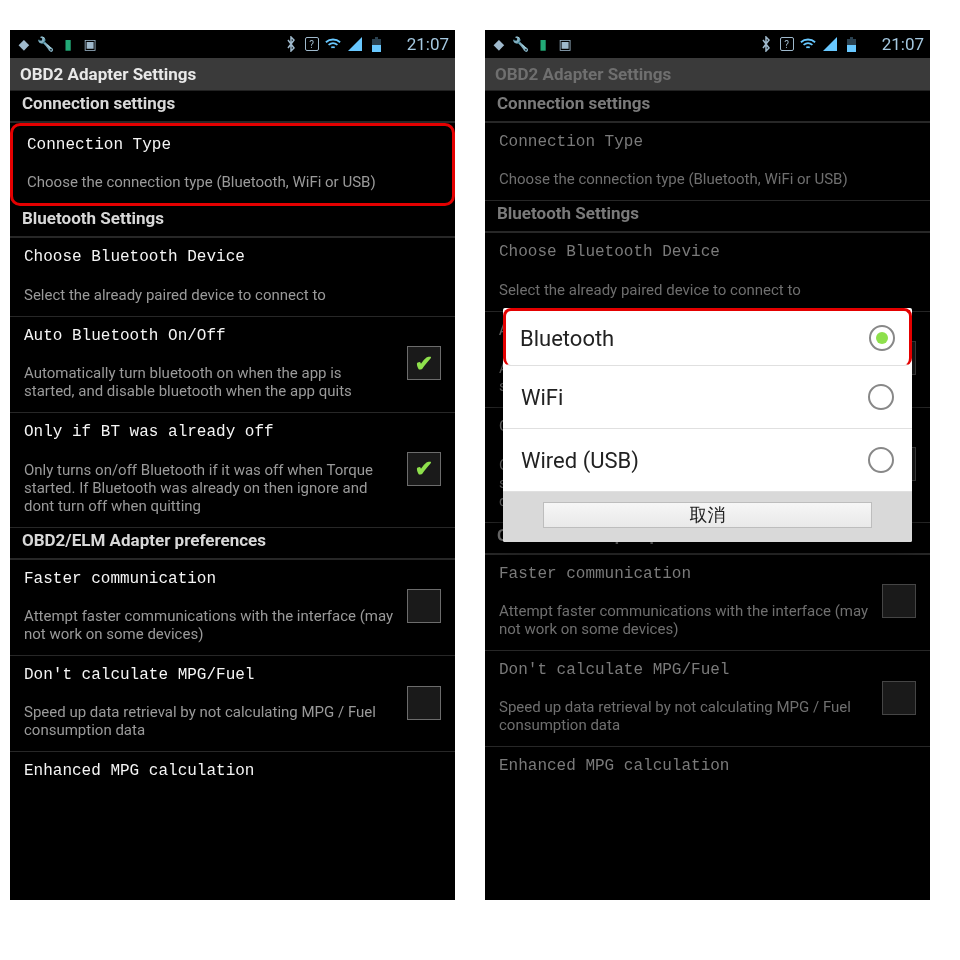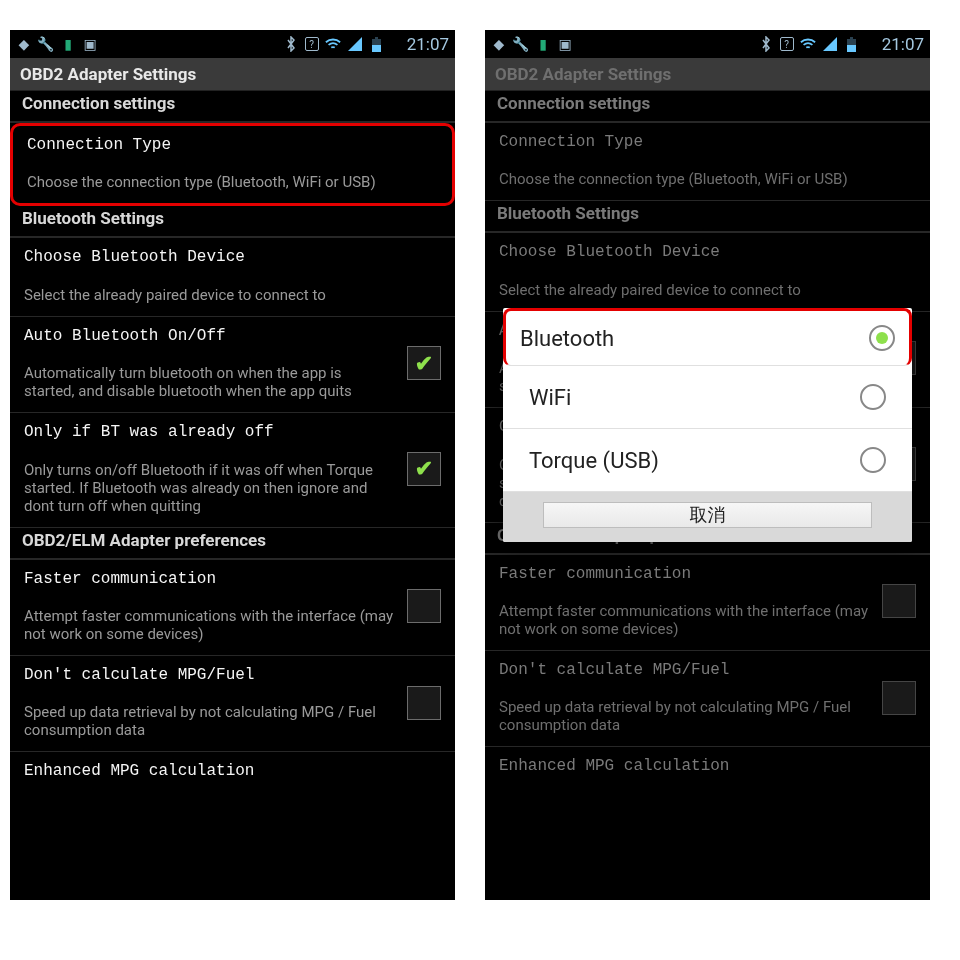--- a/index.html
+++ b/index.html
@@ -106,21 +106,21 @@
     left:18px; right:18px;
     top:278px;
     background:#fff;
     border-radius:2px;
     box-shadow:0 4px 20px rgba(0,0,0,.6);
     overflow:hidden;
   }
   .dialog-row {
     display:flex;
     align-items:center;
-    padding:18px 26px;
+    padding:18px 18px;
     font-size:22px;
     color:#222;
     border-bottom:1px solid #e0e0e0;
   }
   .dialog-row:last-of-type { border-bottom:none; }
   .radio {
     width:26px; height:26px;
     border:2px solid #888;
     border-radius:50%;
     margin-left:auto;
@@ -349,20 +349,20 @@
   <div class="dialog">
     <div class="dialog-row highlight">
       <span>Bluetooth</span>
       <span class="radio selected"></span>
     </div>
     <div class="dialog-row">
       <span>WiFi</span>
       <span class="radio"></span>
     </div>
     <div class="dialog-row">
-      <span>Torque (USB)</span>
+      <span>Wired (USB)</span>
       <span class="radio"></span>
     </div>
     <div class="dialog-footer">
       <div class="cancel-btn">取消</div>
     </div>
   </div>
 </div>
 
 </body></html>

